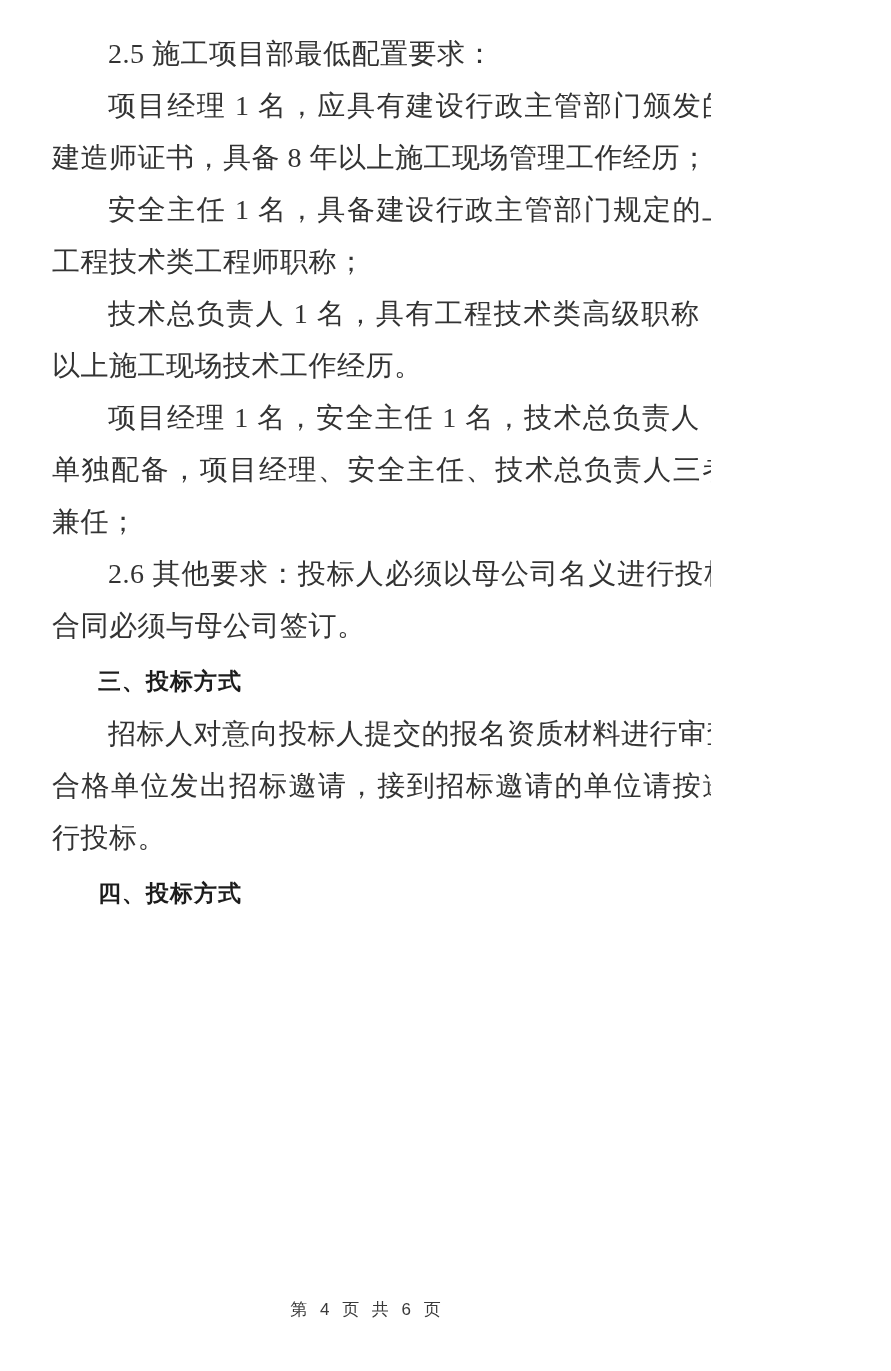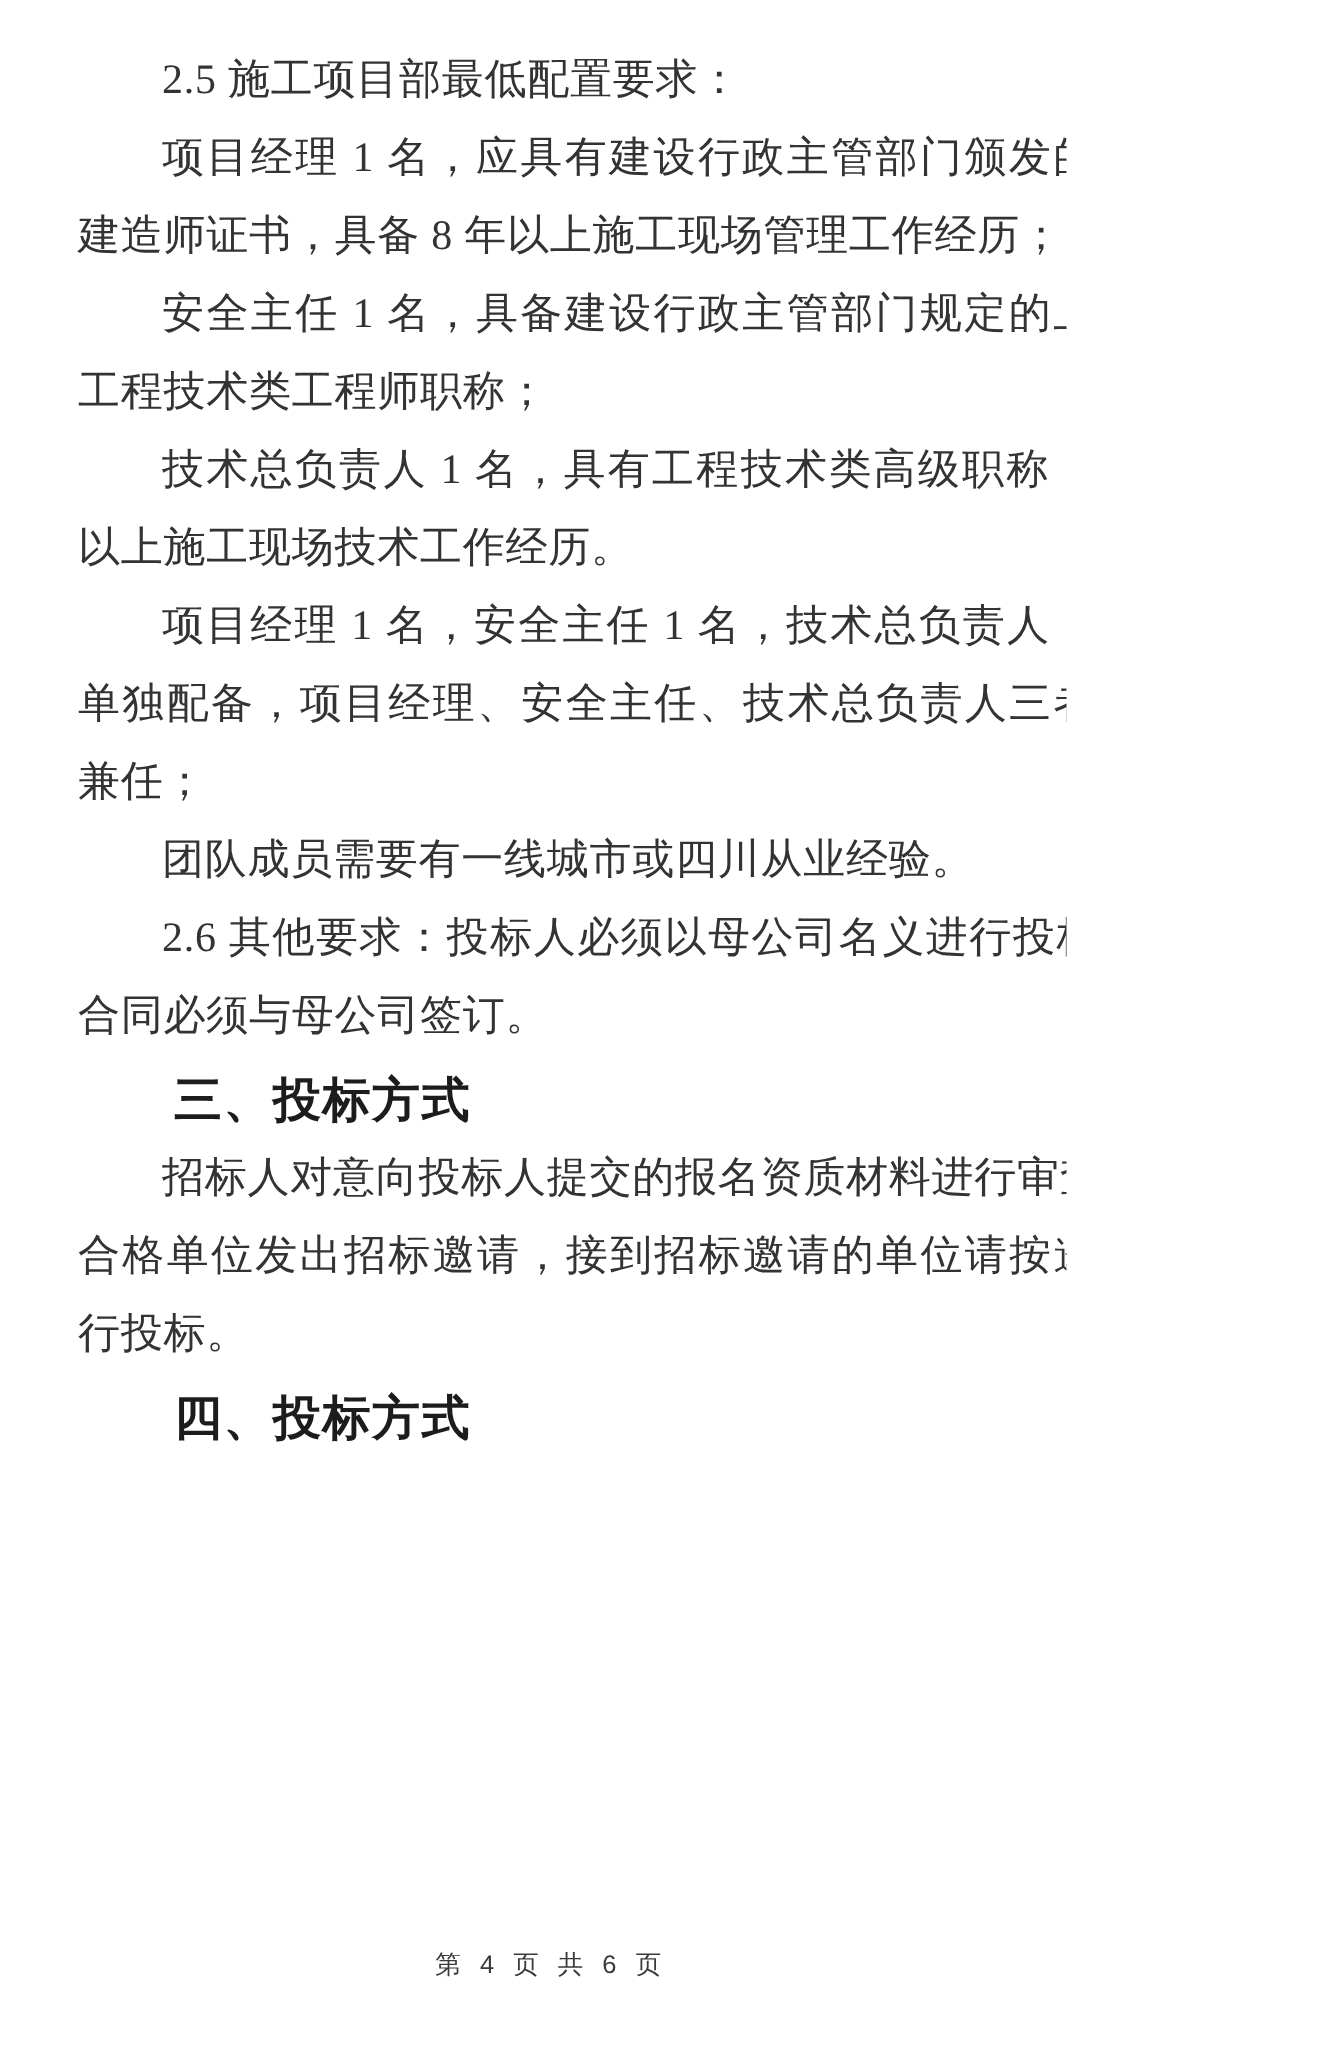--- a/index.html
+++ b/index.html
@@ -28,21 +28,21 @@
     line-height: 52px;
     color: #333333;
     text-indent: 2em;
     text-align: justify;
     text-justify: inter-ideograph;
     letter-spacing: 0.5px;
   }
   .heading {
     margin: 2px 0 0 0;
     font-family: "Liberation Sans", "DejaVu Sans", sans-serif;
-    font-size: 32px;
+    font-size: 23px;
     line-height: 54px;
     font-weight: 700;
     color: #1c1c1c;
     text-indent: 2em;
     letter-spacing: 1px;
   }
   .footer {
     position: absolute;
     left: 0;
     right: 0;
@@ -58,20 +58,19 @@
 </head>
 <body>
 
 <div class="page">
   <div class="content">
     <p class="para">2.5 施工项目部最低配置要求：</p>
     <p class="para">项目经理 1 名，应具有建设行政主管部门颁发的一级注册建造师证书，具备 8 年以上施工现场管理工作经历；</p>
     <p class="para">安全主任 1 名，具备建设行政主管部门规定的上岗资格及工程技术类工程师职称；</p>
     <p class="para">技术总负责人 1 名，具有工程技术类高级职称，具备 8 年以上施工现场技术工作经历。</p>
     <p class="para">项目经理 1 名，安全主任 1 名，技术总负责人 1 名，均须单独配备，项目经理、安全主任、技术总负责人三者之间不得兼任；</p>
-    <p class="para">团队成员需要有一线城市或四川从业经验。</p>
     <p class="para">2.6 其他要求：投标人必须以母公司名义进行投标，中标后合同必须与母公司签订。</p>
     <h2 class="heading">三、投标方式</h2>
     <p class="para">招标人对意向投标人提交的报名资质材料进行审查，向审查合格单位发出招标邀请，接到招标邀请的单位请按邀请要求进行投标。</p>
     <h2 class="heading">四、投标方式</h2>
   </div>
   <div class="footer">第 4 页 共 6 页</div>
 </div>
 
 </body></html>

